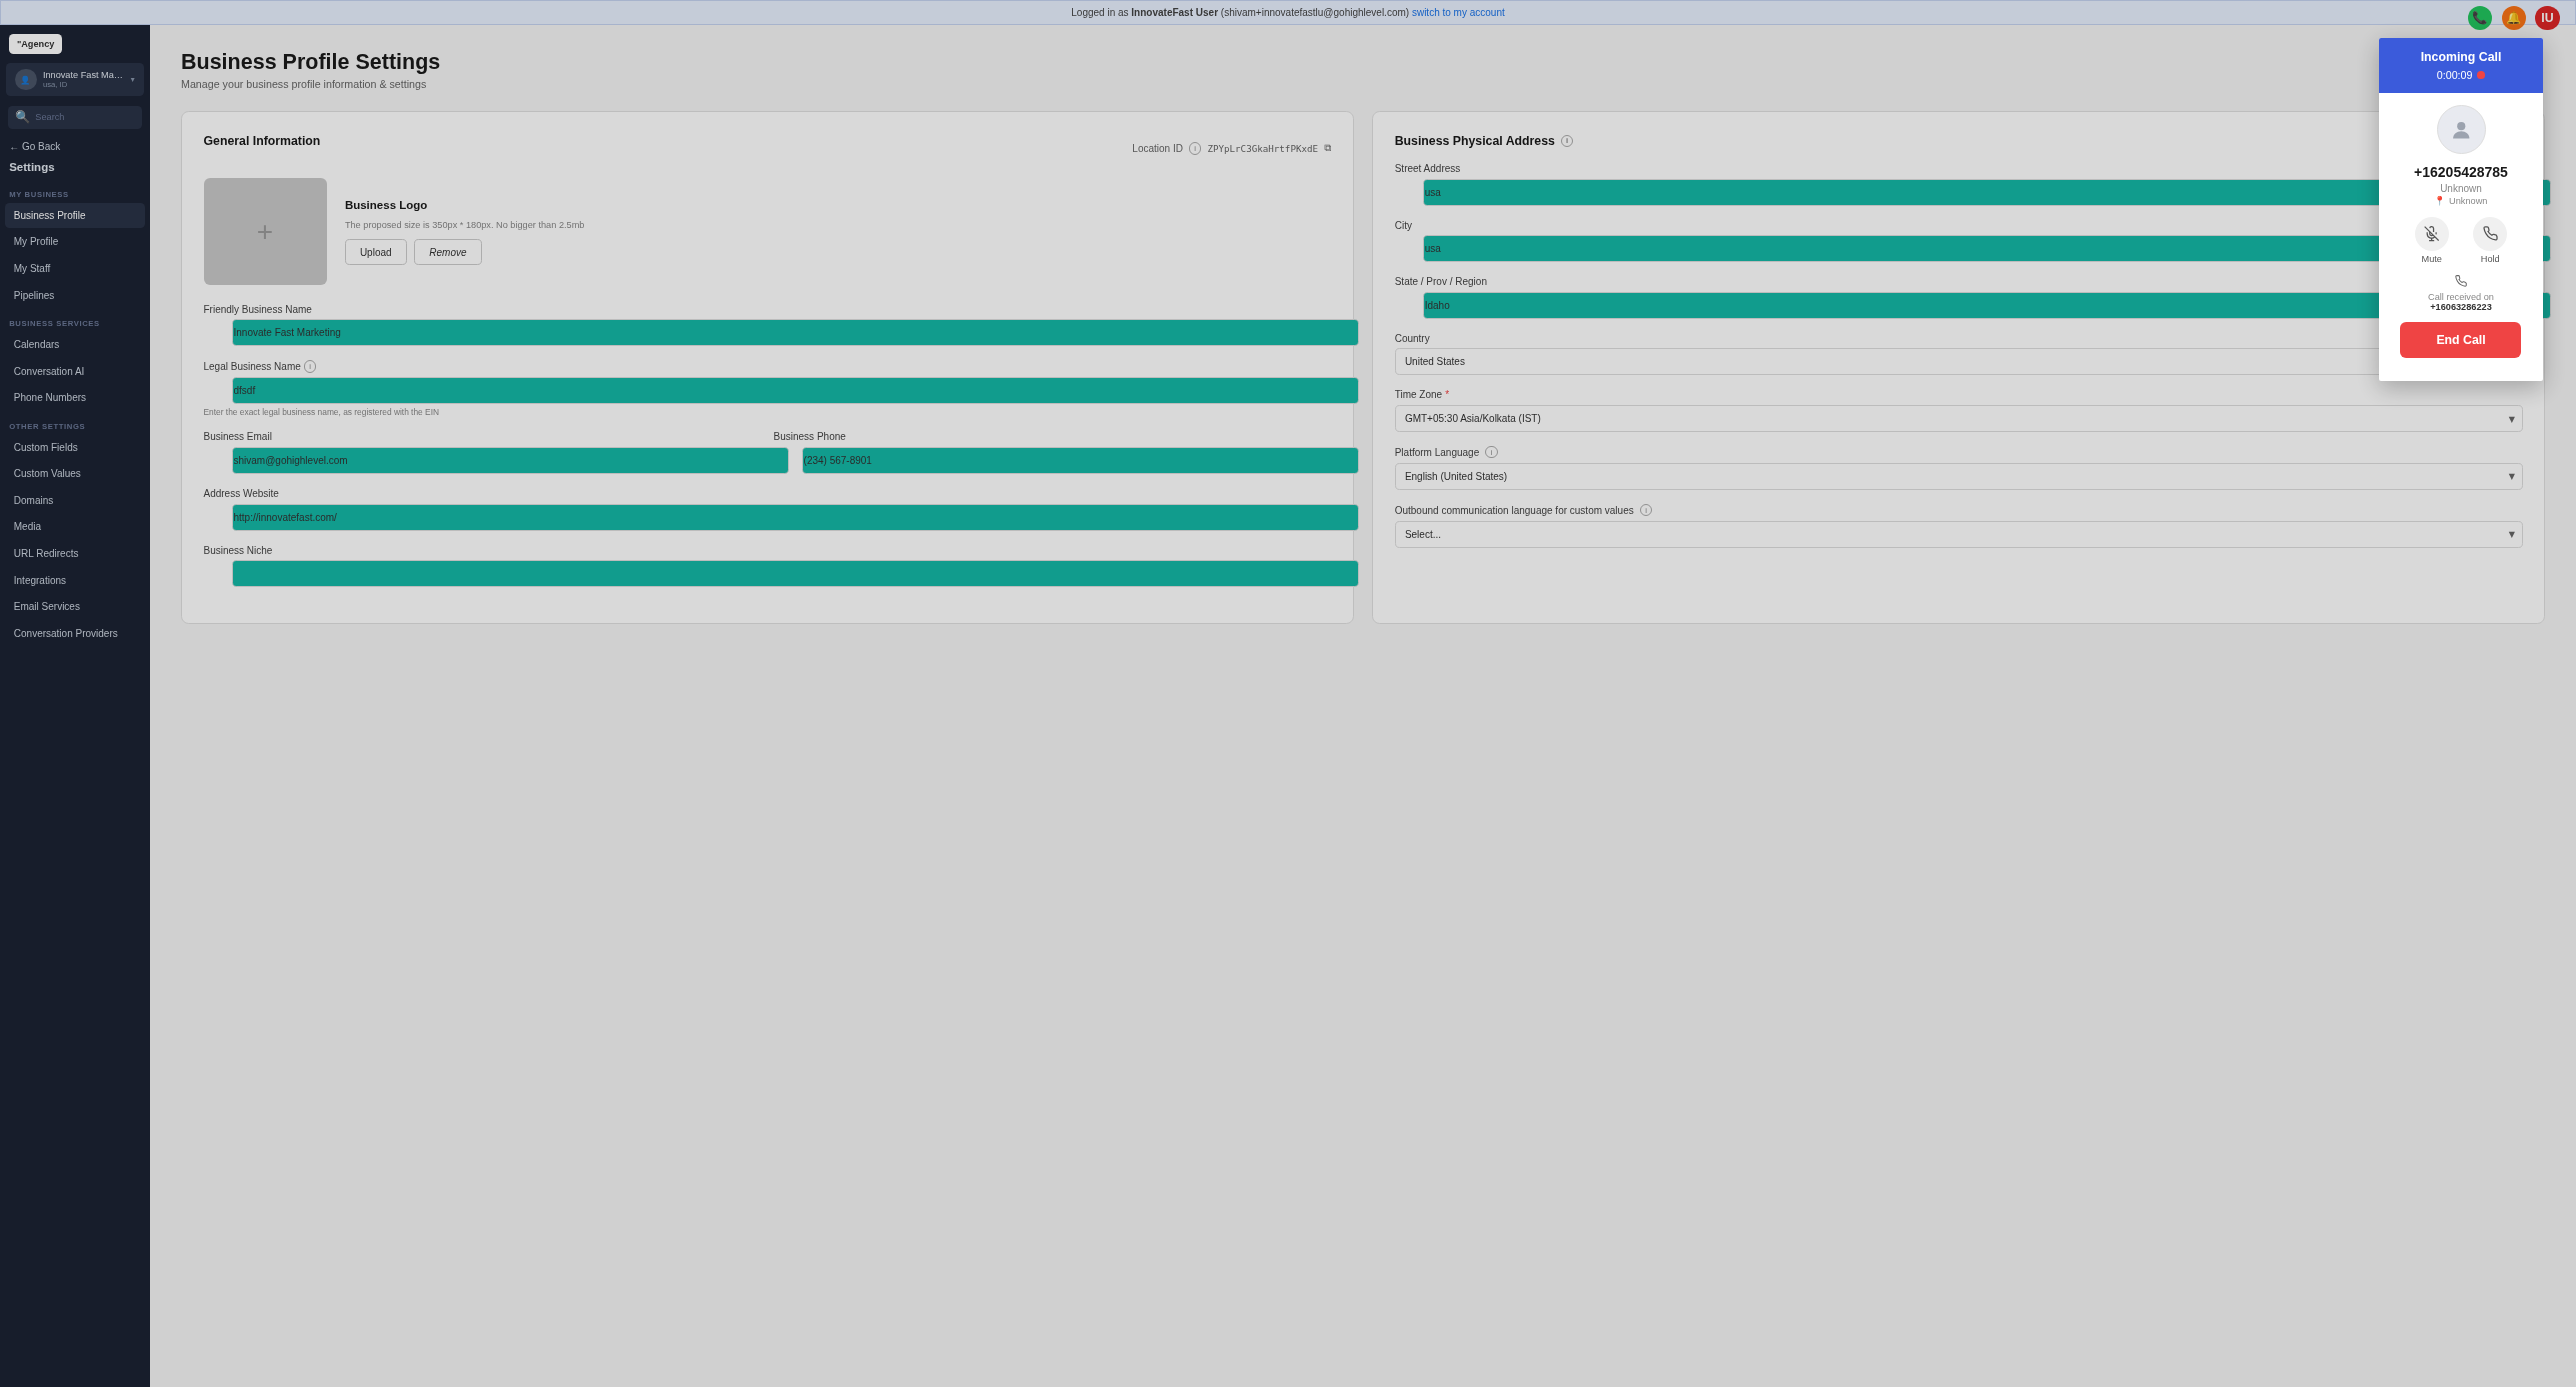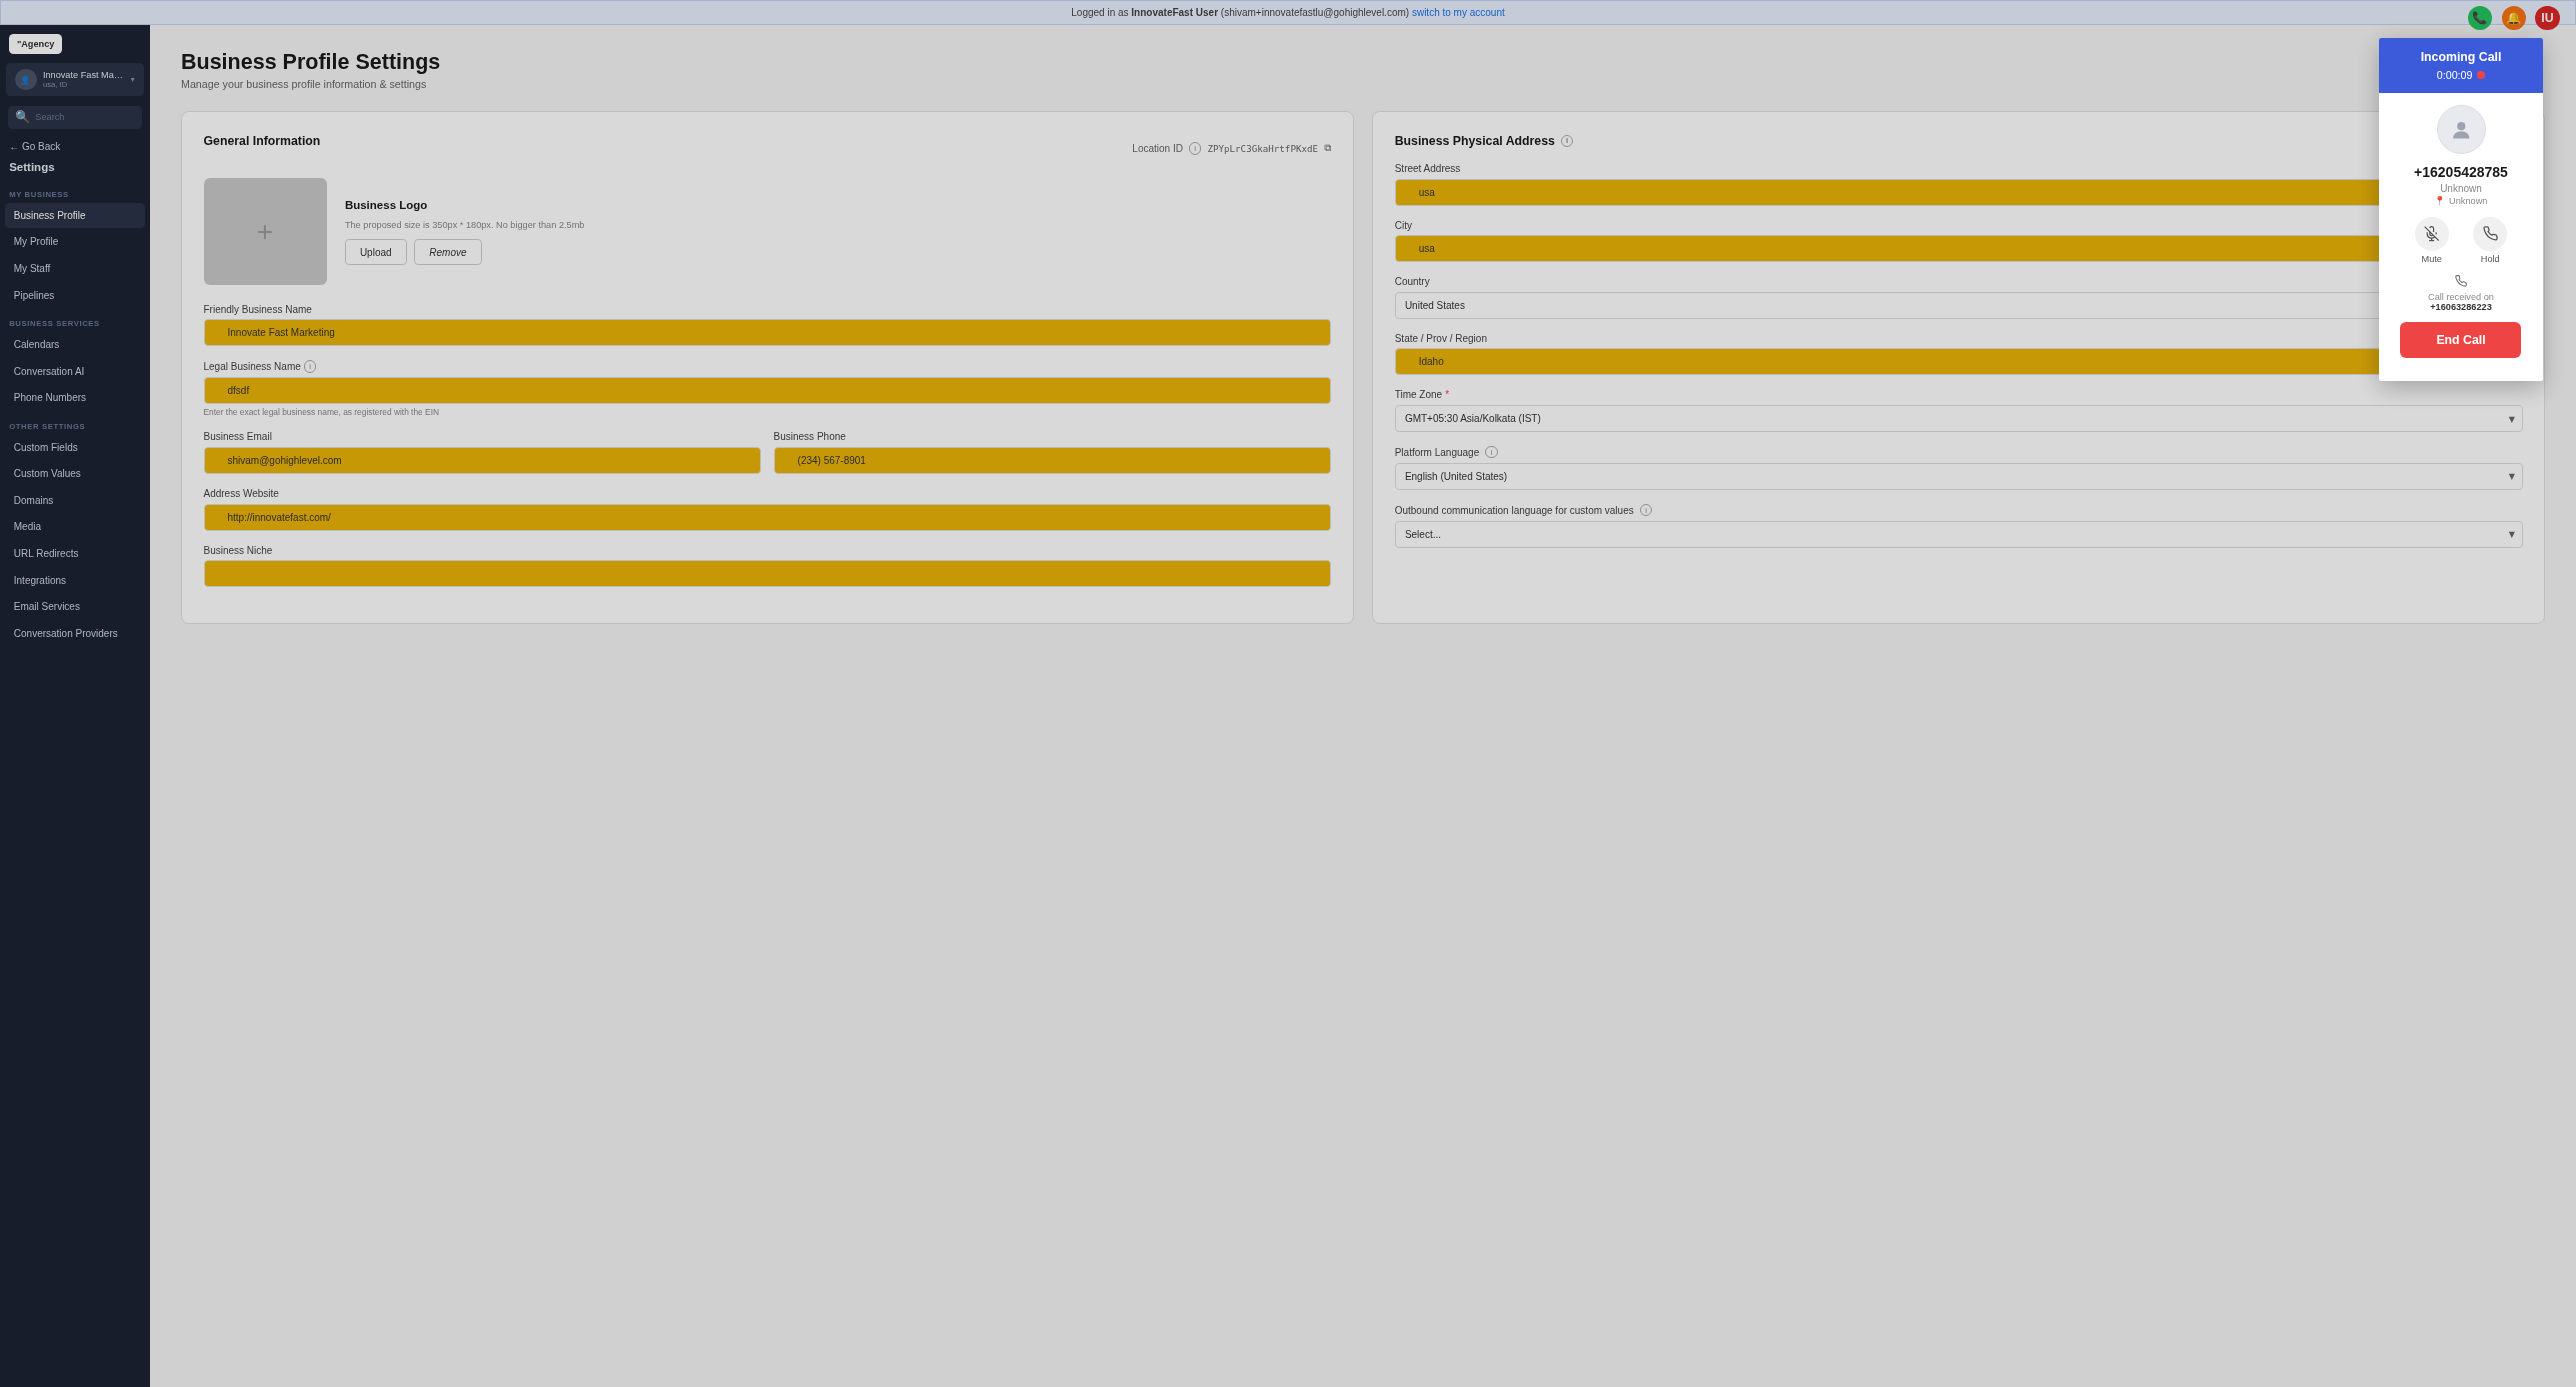--- a/index.html
+++ b/index.html
@@ -221,27 +221,28 @@
       font-size: 10px;
       cursor: pointer;
       color: #333;
       font-style: italic;
     }
 
     .form-group { margin-bottom: 14px; }
     .form-label { font-size: 10px; color: #444; margin-bottom: 4.6px; display: flex; align-items: center; gap: 3.1px; }
     .form-input {
       width: 100%;
-      padding: 7px 23px;
+      padding: 7px 1px;
       border: 0.8px solid #ddd;
       border-radius: 4.6px;
       font-size: 10px;
       color: #333;
-      background: #eab308;
+      background: #14b8a6;
       outline: none;
+      margin-left: 28px;
     }
     .form-hint { font-size: 8.4px; color: #888; margin-top: 3.1px; }
 
     .form-row { display: grid; grid-template-columns: 1fr 1fr; gap: 12.3px; }
 
     .form-select {
       width: 100%;
       padding: 7px 9.2px;
       border: 0.8px solid #ddd;
       border-radius: 4.6px;
@@ -576,31 +577,31 @@
           <div class="form-label">Street Address</div>
           <input type="text" class="form-input" value="usa" style="">
         </div>
 
         <div class="form-group">
           <div class="form-label">City</div>
           <input type="text" class="form-input" value="usa" style="">
         </div>
 
         <div class="form-group">
+          <div class="form-label">State / Prov / Region</div>
+          <input type="text" class="form-input" value="Idaho" style="">
+        </div>
+
+        <div class="form-group">
           <div class="form-label">Country</div>
           <div class="select-wrapper">
             <select class="form-select">
               <option>United States</option>
             </select>
           </div>
-        </div>
-
-        <div class="form-group">
-          <div class="form-label">State / Prov / Region</div>
-          <input type="text" class="form-input" value="Idaho" style="">
         </div>
 
         <div class="form-group">
           <div class="form-label">
             <span>Time Zone</span>
             <span class="required-star">*</span>
           </div>
           <div class="select-wrapper">
             <select class="form-select">
               <option>GMT+05:30 Asia/Kolkata (IST)</option>

